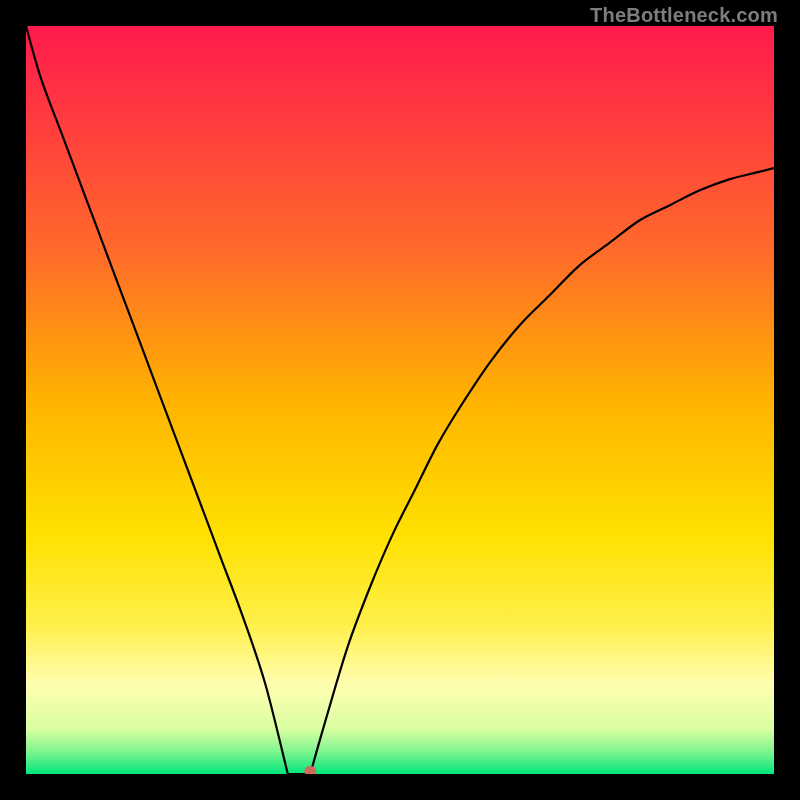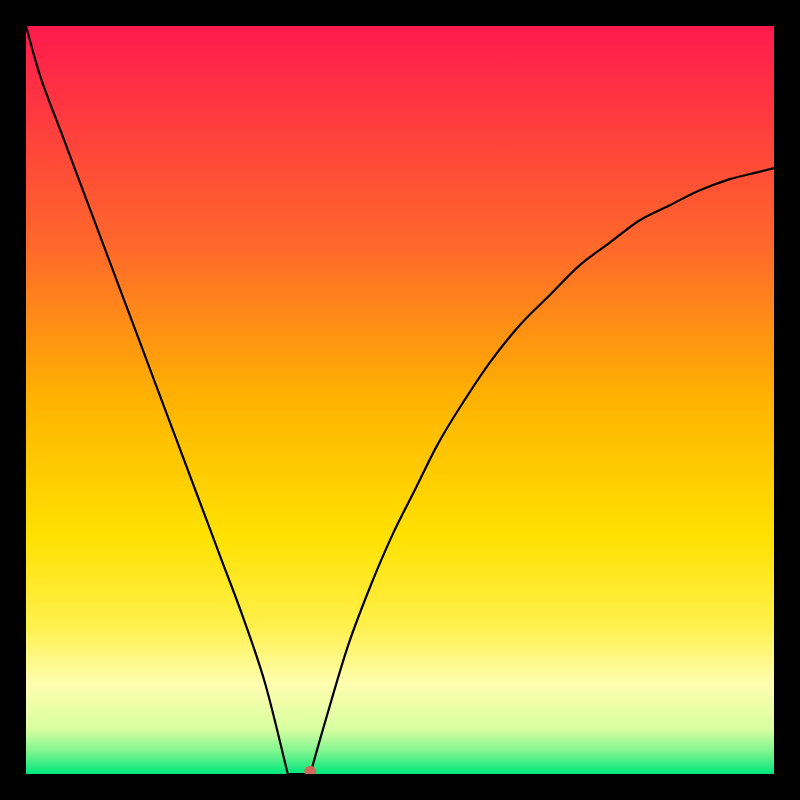--- a/index.html
+++ b/index.html
@@ -32,20 +32,21 @@
     font-weight: 600;
     letter-spacing: 0.2px;
     user-select: none;
   }
 </style>
 </head>
 <body>
 
 <div class="frame">
 
+  <div class="watermark">TheBottleneck.com</div>
 
   <svg class="plot" viewBox="0 0 748 748" preserveAspectRatio="none">
     <defs>
       <linearGradient id="bg-grad" x1="0" y1="0" x2="0" y2="1">
 
       <stop offset="0%" stop-color="#ff1a4d"></stop>
           <stop offset="12%" stop-color="#ff3a3f"></stop>
           <stop offset="30%" stop-color="#ff6a2a"></stop>
           <stop offset="50%" stop-color="#ffb300"></stop>
           <stop offset="68%" stop-color="#ffe100"></stop>

